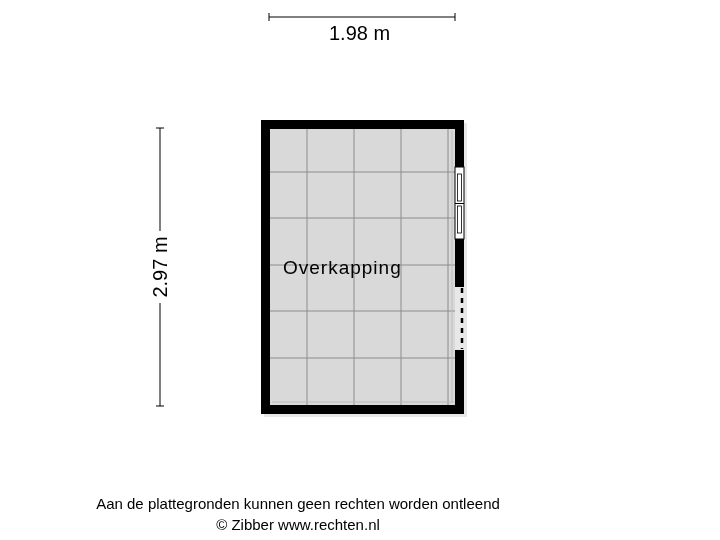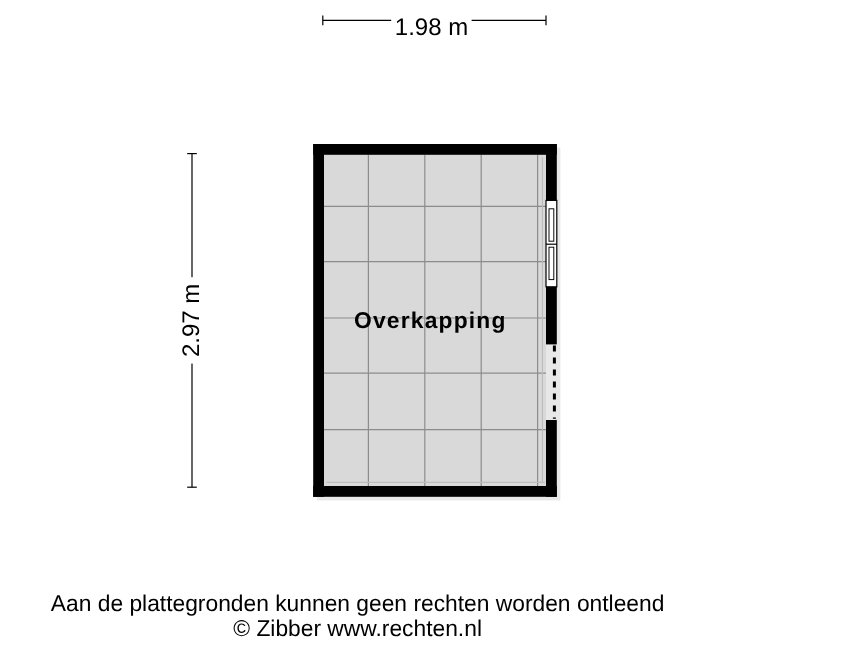--- a/index.html
+++ b/index.html
@@ -1,21 +1,21 @@
 <!DOCTYPE html>
 <html><head>
 <meta charset="utf-8">
 <style>
   html, body { margin:0; padding:0; background:#ffffff; }
   body { width:720px; height:540px; position:relative; overflow:hidden;
          font-family:"Liberation Sans", sans-serif; color:#000; }
   svg { position:absolute; left:0; top:0; }
   .dim-label { position:absolute; font-size:20px; line-height:20px; background:#fff; white-space:nowrap; }
   .room-label { position:absolute; font-size:19px; letter-spacing:1px; white-space:nowrap; }
-  .footer { position:absolute; left:0; width:596px; text-align:center; font-size:19px; line-height:21px; }
+  .footer { position:absolute; left:0; width:596px; text-align:center; font-size:15px; line-height:21px; }
 </style>
 </head>
 <body>
 
 <svg width="720" height="540">
 
   <g stroke="#000" stroke-width="1">
     <line x1="269" y1="17" x2="455" y2="17"></line>
     <line x1="269" y1="13" x2="269" y2="21"></line>
     <line x1="455" y1="13" x2="455" y2="21"></line>
@@ -59,20 +59,20 @@
   <g>
     <rect x="455" y="167" width="9" height="72" fill="#fff" stroke="#000" stroke-width="1"></rect>
     <rect x="457.5" y="174" width="4" height="27" fill="#fff" stroke="#000" stroke-width="0.8"></rect>
     <rect x="457.5" y="206" width="4" height="27" fill="#fff" stroke="#000" stroke-width="0.8"></rect>
     <line x1="455" y1="203.5" x2="464" y2="203.5" stroke="#000" stroke-width="1"></line>
   </g>
 
   <line x1="462" y1="288" x2="462" y2="349" stroke="#000" stroke-width="2.5" stroke-dasharray="5,5"></line>
 </svg>
 
-<div class="dim-label" style="left:326px; top:13px; padding:0 3px;">1.98 m</div>
+<div class="dim-label" style="left:326px; top:23px; padding:0 3px;">1.98 m</div>
 
 <div class="dim-label" style="left:124px; top:257px; padding:0 4px; transform:rotate(-90deg); transform-origin:center center; width:64px; text-align:center;">2.97 m</div>
 
-<div class="room-label" style="left:295px; top:257px;font-weight:bold;">Overkapping</div>
+<div class="room-label" style="left:283px; top:257px;">Overkapping</div>
 
 <div class="footer" style="top:493px;">Aan de plattegronden kunnen geen rechten worden ontleend</div>
 <div class="footer" style="top:514px;">© Zibber www.rechten.nl</div>
 
 </body></html>

